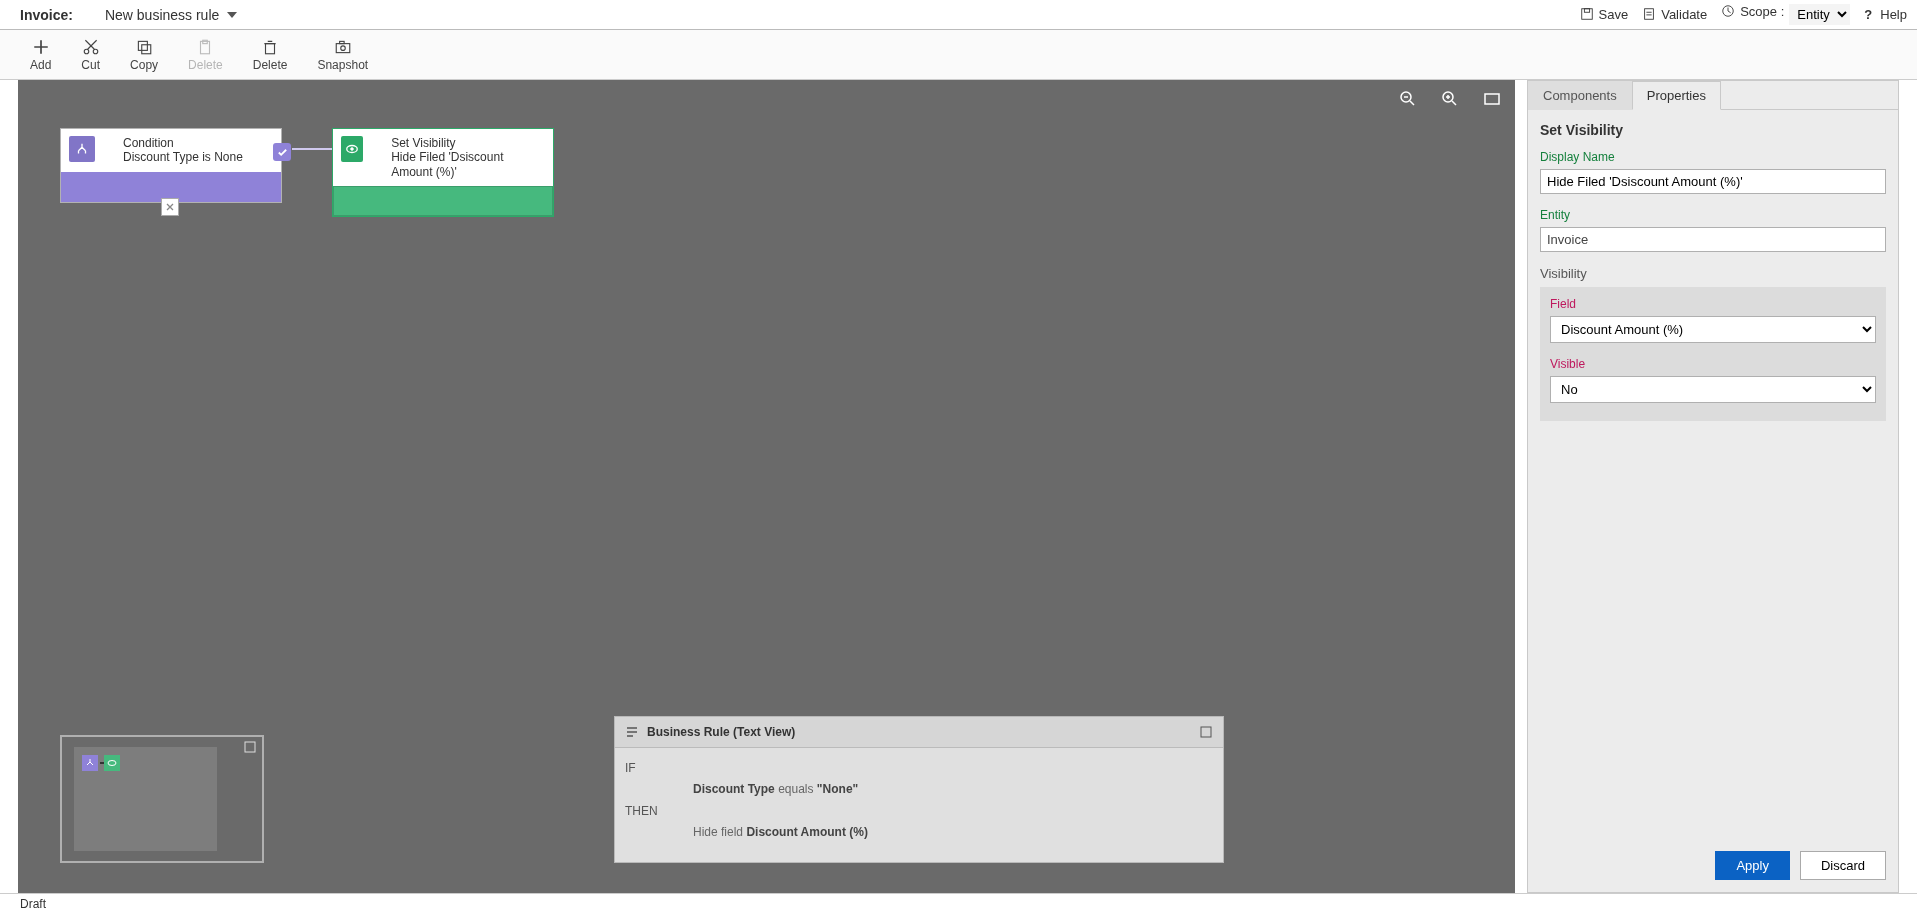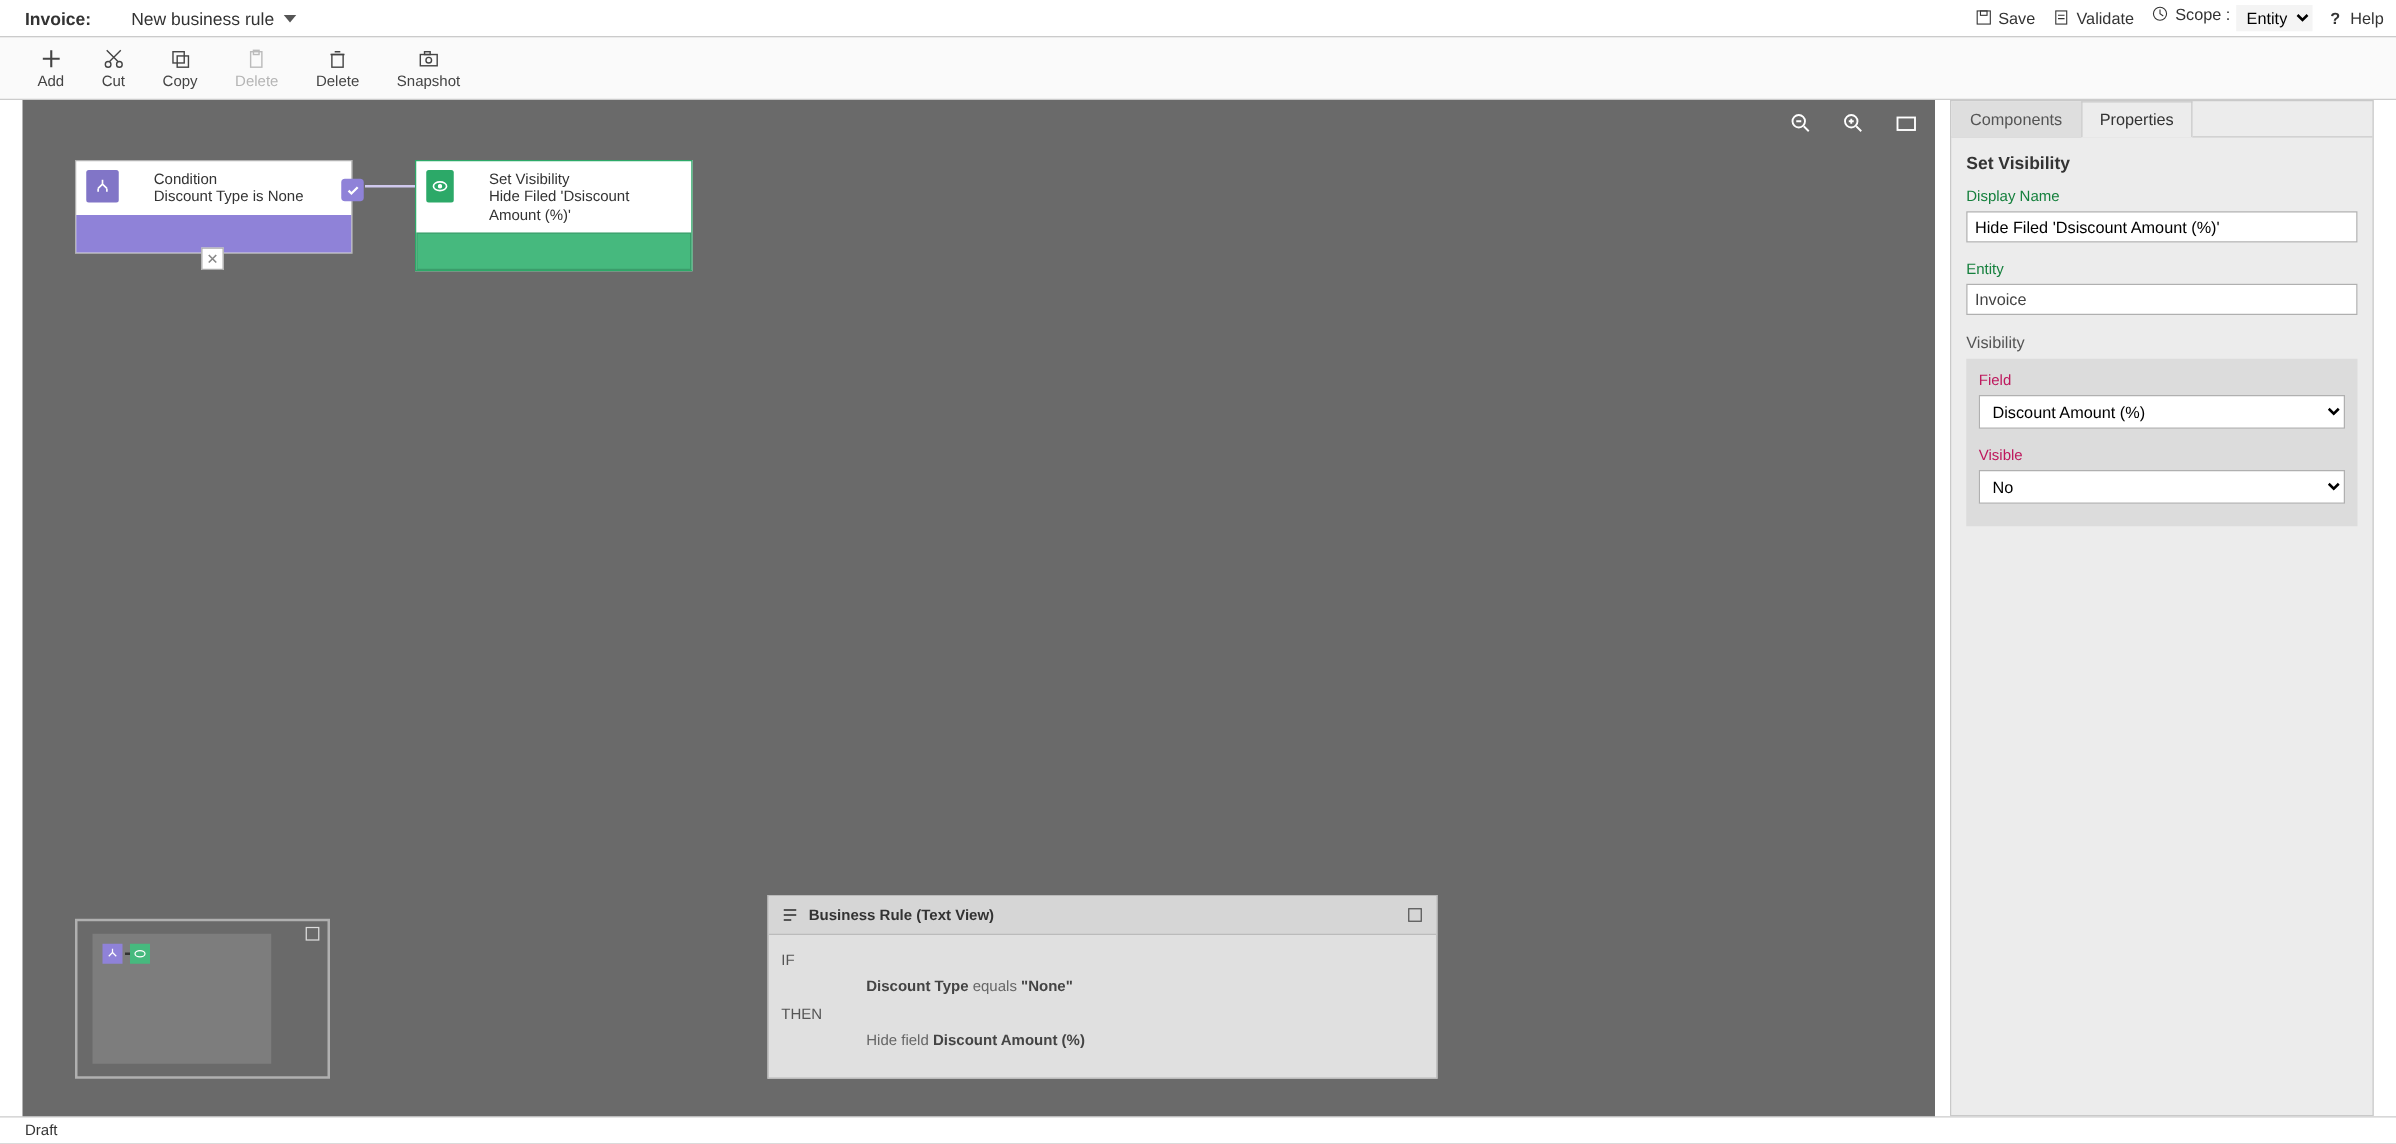--- a/index.html
+++ b/index.html
@@ -61,30 +61,30 @@
   .minimap .inner { position:absolute; left:12px; top:10px; right:45px; bottom:10px; background:#7d7d7d; }
   .mini-icon { width:16px; height:16px; position:absolute; top:8px; display:inline-block; }
   .mini-icon.m1 { left:8px; background:#8f82d8; display:flex; align-items:center; justify-content:center;}
   .mini-icon.m2 { left:30px; background:#46b97e; display:flex; align-items:center; justify-content:center;}
   .mini-icon svg{width:10px;height:10px;stroke:#fff;fill:none;}
   .mini-dash { position:absolute; top:15px; left:26px; width:4px; height:2px; background:#333;}
   .mini-expand { position:absolute; top:4px; right:6px; }
   .mini-expand svg{width:12px;height:12px;stroke:#ddd;fill:none;}
 
   
-  .text-view { position:absolute; bottom:30px; left:596px; width:536px; background:#e0e0e0; border:1px solid #b9b9b9; font-size:12px; }
+  .text-view { position:absolute; bottom:30px; left:596px; width:610px; background:#e0e0e0; border:1px solid #b9b9b9; font-size:12px; }
   .tv-head { display:flex; align-items:center; gap:8px; padding:8px 10px; background:#d6d6d6; border-bottom:1px solid #bbb; }
   .tv-head .ttl { font-weight:600; color:#333; flex:1; }
   .tv-body { padding:10px 10px 18px; color:#666; line-height:1.8; }
   .tv-body .kw { color:#555; font-weight:400; }
   .tv-body .line { display:flex; gap:38px; }
   .tv-body .bold { font-weight:600; color:#444; }
 
   
-  .panel { width:339px; background:#ececec; border:1px solid #c9c9c9; display:flex; flex-direction:column; }
+  .panel { width:372px; background:#ececec; border:1px solid #c9c9c9; display:flex; flex-direction:column; }
   .tabs { display:flex; border-bottom:1px solid #c9c9c9; }
   .tab { padding:6px 14px; font-size:13px; cursor:pointer; color:#555; border:1px solid transparent; margin-bottom:-1px; }
   .tab.active { background:#ececec; border:1px solid #c9c9c9; border-bottom-color:#ececec; font-weight:400; color:#333; }
   .tab.inactive { background:#dedede; }
   .panel-body { padding:12px 12px 0; flex:1; overflow:auto; }
   .section-title { font-weight:600; font-size:14px; margin-bottom:12px; color:#333; }
   .field-label { font-size:12px; color:#15803d; margin-bottom:5px; display:block; }
   .field-input, .field-select { width:100%; border:1px solid #b0b0b0; padding:4px 6px; font-size:13px; background:#fff; margin-bottom:14px; }
   .field-input.readonly { color:#444; }
   .group-label { font-size:13px; color:#555; margin-bottom:6px; }
@@ -325,20 +325,24 @@
           <label class="field-label">Field</label>
           <select class="field-select">
             <option>Discount Amount (%)</option>
           </select>
           <label class="field-label">Visible</label>
           <select class="field-select">
             <option>No</option>
           </select>
         </div>
       </div>
+      <div class="panel-footer">
+        <button class="btn primary">Apply</button>
+        <button class="btn">Discard</button>
+      </div>
     </div>
   </div>
 
   <div class="status-bar">
     <span>Draft</span>
   </div>
 
 </div>
 
 </body></html>

